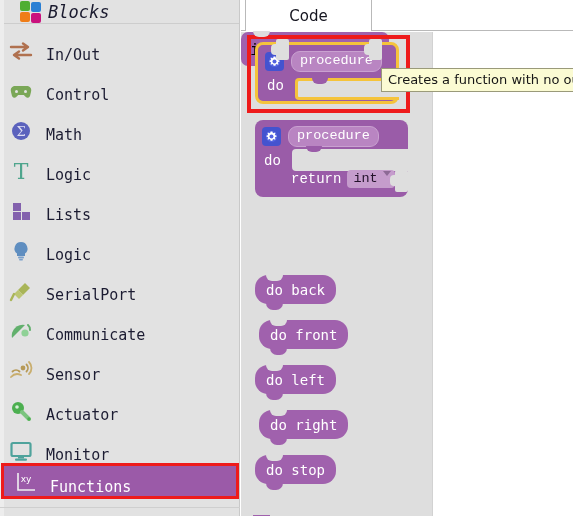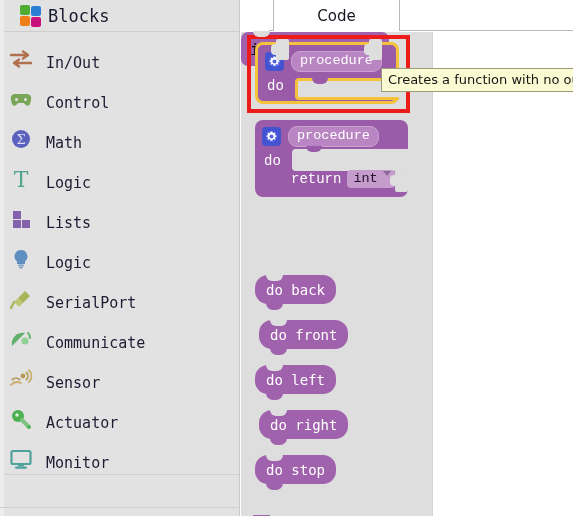--- a/index.html
+++ b/index.html
@@ -16,24 +16,25 @@
     position: absolute; left: 0; top: 0;
     width: 240px; height: 516px;
     background: #e2e2e2;
     border-right: 1px solid #c9c9c9;
   }
   #sidebar-edge {
     position: absolute; left: 0; top: 0; width: 4px; height: 516px;
     background: #ededed;
   }
   .sb-header {
-    height: 32px; display: flex; align-items: center;
+    height: 24px; display: flex; align-items: center;
     padding-left: 18px; gap: 4px;
     background: #e2e2e2;
     border-bottom: 1px solid #cdcdcd;
+    font-style: italic;
   }
   .sb-header .label {
     font-size: 17px; color: #1a1a2e; letter-spacing: 0px;
   }
   .sb-item {
     height: 40px; display: flex; align-items: flex-end;
     padding-left: 8px; gap: 12px;
     cursor: pointer; position: relative;
   }
   .sb-item .label {
@@ -62,21 +63,21 @@
   .puzzle { position: relative; width: 22px; height: 22px; }
   .puzzle i { position: absolute; width: 10px; height: 10px; border-radius: 2px; }
   .pz-g { left: 0px;  top: 0px;  background: #4fae32; }
   .pz-b { left: 11px; top: 1px;  background: #2a7fd4; }
   .pz-o { left: 0px;  top: 11px; background: #ef7d18; }
   .pz-m { left: 11px; top: 12px; background: #c9117d; }
 
   
   #main {
     position: absolute; left: 241px; top: 0;
-    width: 332px; height: 516px; background: #ffffff; padding-left: 28px;
+    width: 332px; height: 516px; background: #ffffff;
   }
   #tabbar {
     position: relative; height: 31px; width: 332px;
     background: #ffffff; border-bottom: 1px solid #b9b9b9;
   }
   #tab-code {
     position: absolute; left: 4px; top: 0;
     width: 127px; height: 31px;
     background: #ffffff;
     border-left: 1px solid #b9b9b9;
@@ -383,20 +384,31 @@
           <rect x="9" y="16.5" width="6" height="2" fill="#4fa39c"></rect>
           <rect x="6" y="18.5" width="12" height="2.2" rx="1" fill="#4fa39c"></rect>
         </svg>
       </span>
       <span class="label">Monitor</span>
     </div>
 
     <div class="sb-sep"></div>
 
 
+    <div id="functions-row-wrap">
+      <div class="sb-item selected">
+        <span class="sb-icon">
+          <svg width="24" height="22" viewBox="0 0 24 22">
+            <path d="M5 1 V18 H22" stroke="#f0f0f0" stroke-width="1.6" fill="none"></path>
+            <text x="13" y="10" font-family="DejaVu Sans, sans-serif" font-size="9" fill="#ffffff" text-anchor="middle">xy</text>
+          </svg>
+        </span>
+        <span class="label">Functions</span>
+      </div>
+    </div>
 
     <div class="sb-sep" style="position:absolute; left:0; top:505px; width:240px;"></div>
   </div>
 
   <div id="main">
 
     <div id="tabbar">
       <div id="tab-code">Code</div>
     </div>
 

